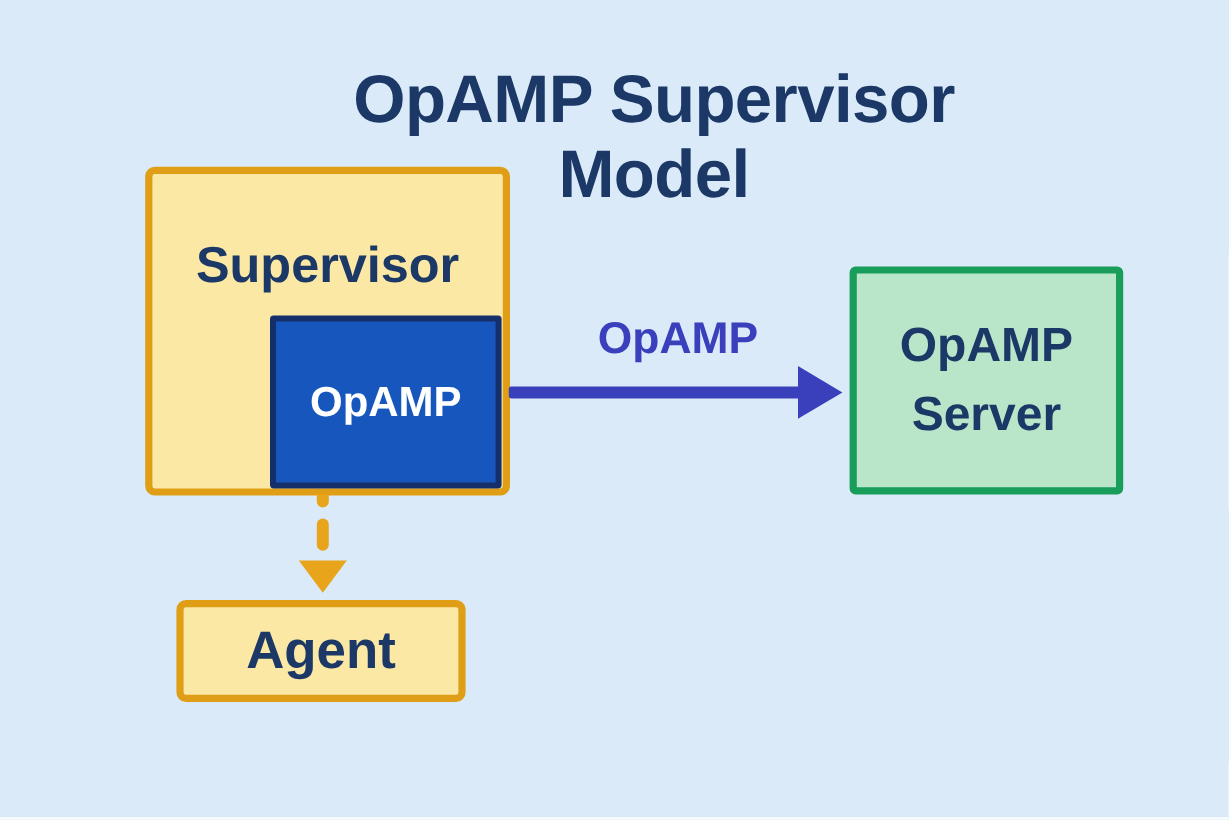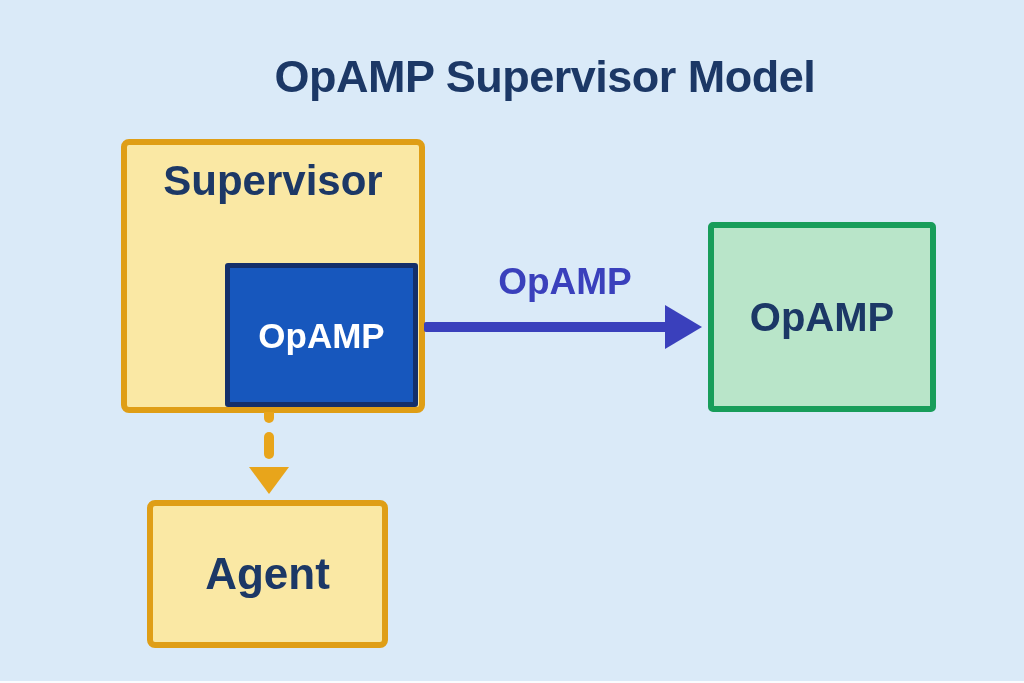--- a/index.html
+++ b/index.html
@@ -26,42 +26,42 @@
     width: 1024px;
     height: 683px;
     background: var(--background);
   }
   .title {
     position: absolute;
     left: 240px;
     top: 52px;
     width: 610px;
     text-align: center;
-    font-size: 45px;
+    font-size: 56px;
     font-weight: 700;
     letter-spacing: -0.5px;
     color: var(--navy-text);
     line-height: 1.1;
   }
   .node {
     position: absolute;
     display: flex;
     flex-direction: column;
     align-items: center;
     justify-content: center;
     text-align: center;
   }
   .supervisor {
     left: 121px; top: 139px;
     width: 304px; height: 274px;
     background: var(--yellow-fill);
     border: 6px solid var(--orange-border);
     border-radius: 8px;
     justify-content: flex-start;
-    padding-top: 12px;
+    padding-top: 52px;
   }
   .supervisor-label {
     font-size: 42px;
     font-weight: 700;
     color: var(--navy-text);
   }
   .client {
     left: 225px; top: 263px;
     width: 193px; height: 144px;
     background: var(--client-fill);
@@ -82,21 +82,21 @@
     border-radius: 5px;
   }
   .server-line {
     font-size: 40px;
     font-weight: 700;
     color: var(--navy-text);
     line-height: 57px;
   }
   .agent {
     left: 147px; top: 500px;
-    width: 241px; height: 148px;
+    width: 241px; height: 85px;
     background: var(--yellow-fill);
     border: 6px solid var(--orange-border);
     border-radius: 8px;
   }
   .agent-label {
     font-size: 44px;
     font-weight: 700;
     color: var(--navy-text);
   }
   .edge-label {
@@ -167,20 +167,21 @@
   <div class="node client">
     <span class="client-line">OpAMP</span>
   </div>
 
   <div class="edge-label">OpAMP</div>
   <div class="arrow-line"></div>
   <div class="arrow-head"></div>
 
   <div class="node server">
     <span class="server-line">OpAMP</span>
+    <span class="server-line">Server</span>
   </div>
 
   <div class="dash-stub"></div>
   <div class="dash-mid"></div>
   <div class="down-head"></div>
 
   <div class="node agent">
     <span class="agent-label">Agent</span>
   </div>
 

